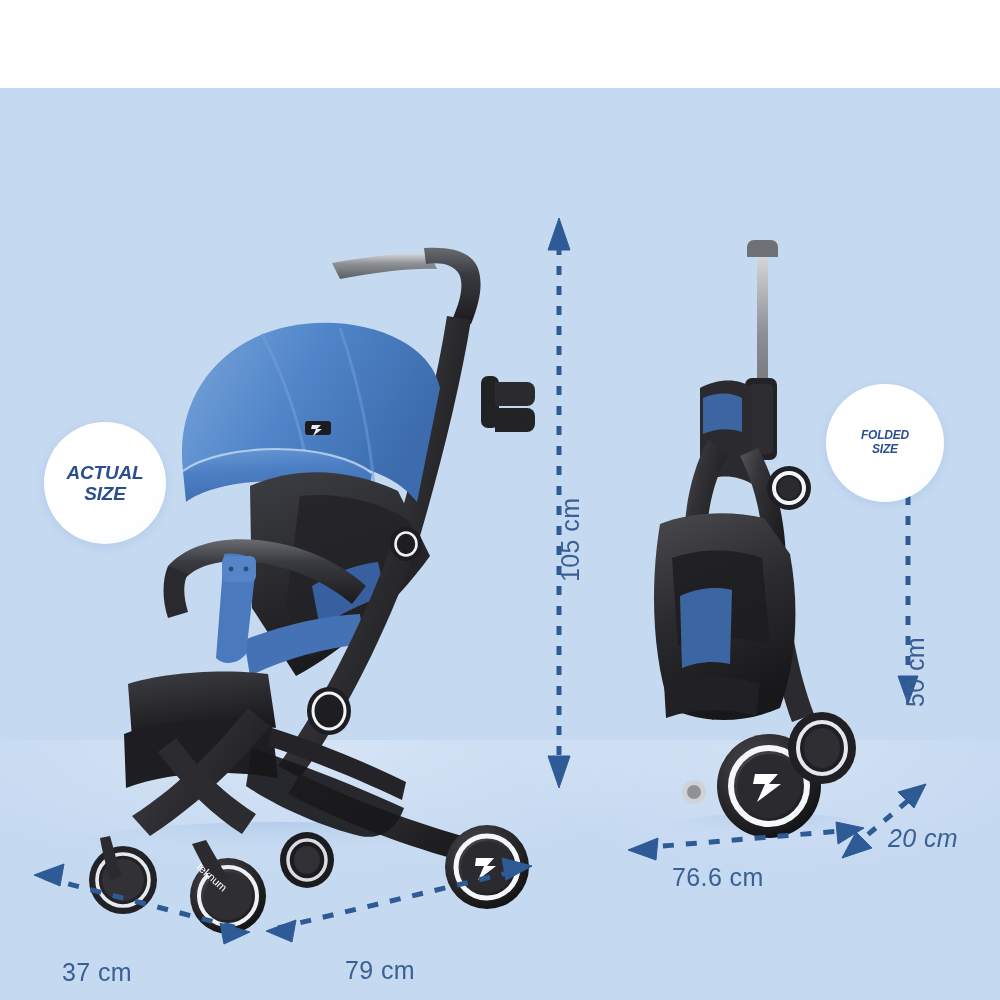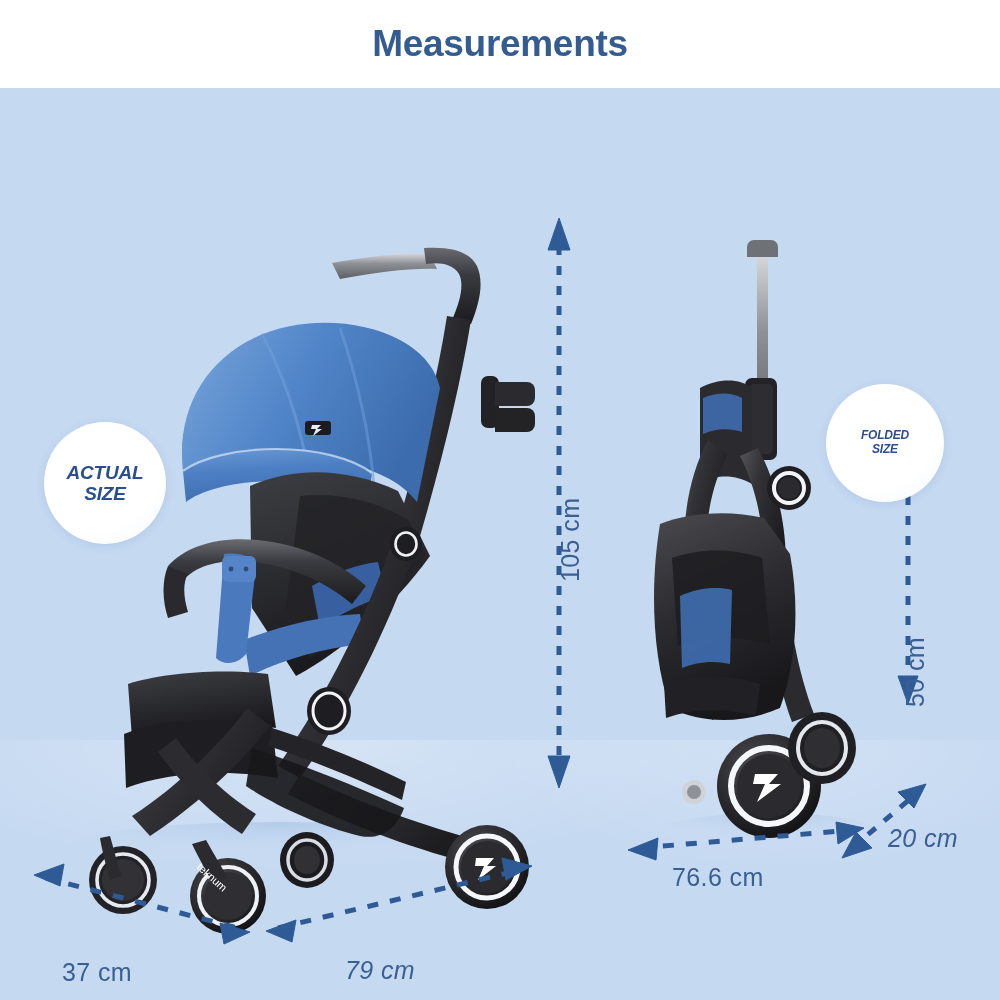--- a/index.html
+++ b/index.html
@@ -58,35 +58,32 @@
   .dim{
     position:absolute;color:#3a5f93;font-size:25px;font-weight:500;
     letter-spacing:.4px;white-space:nowrap;z-index:35;
   }
   .dim.vert{
     transform:rotate(-90deg);transform-origin:left bottom;
   }
   .dim-105{left:585px;top:465px;}
   .dim-50{left:930px;top:590px;}
   .dim-42{left:62px;top:870px;}
-  .dim-79{left:345px;top:868px;font-style:italic;}
+  .dim-79{left:345px;top:868px;}
   .dim-425{left:672px;top:775px;}
   .dim-20{left:888px;top:736px;font-style:italic;}
 
   .svg-wrap{position:absolute;left:0;top:0;width:1000px;height:912px;z-index:20;
             pointer-events:none;}
 </style>
 </head>
 <body>
 
 <div class="page">
 
-  <div class="header">
-    <div class="header-title">Measurements</div>
-  </div>
 
   <div class="panel">
 
     <div class="ground"></div>
 
     <svg class="svg-wrap" viewBox="0 0 1000 912">
       <defs>
         <linearGradient id="canopyG" x1="0" y1="0" x2="0.25" y2="1">
           <stop offset="0" stop-color="#6b9ad6"></stop>
           <stop offset="0.45" stop-color="#4d7fc4"></stop>

